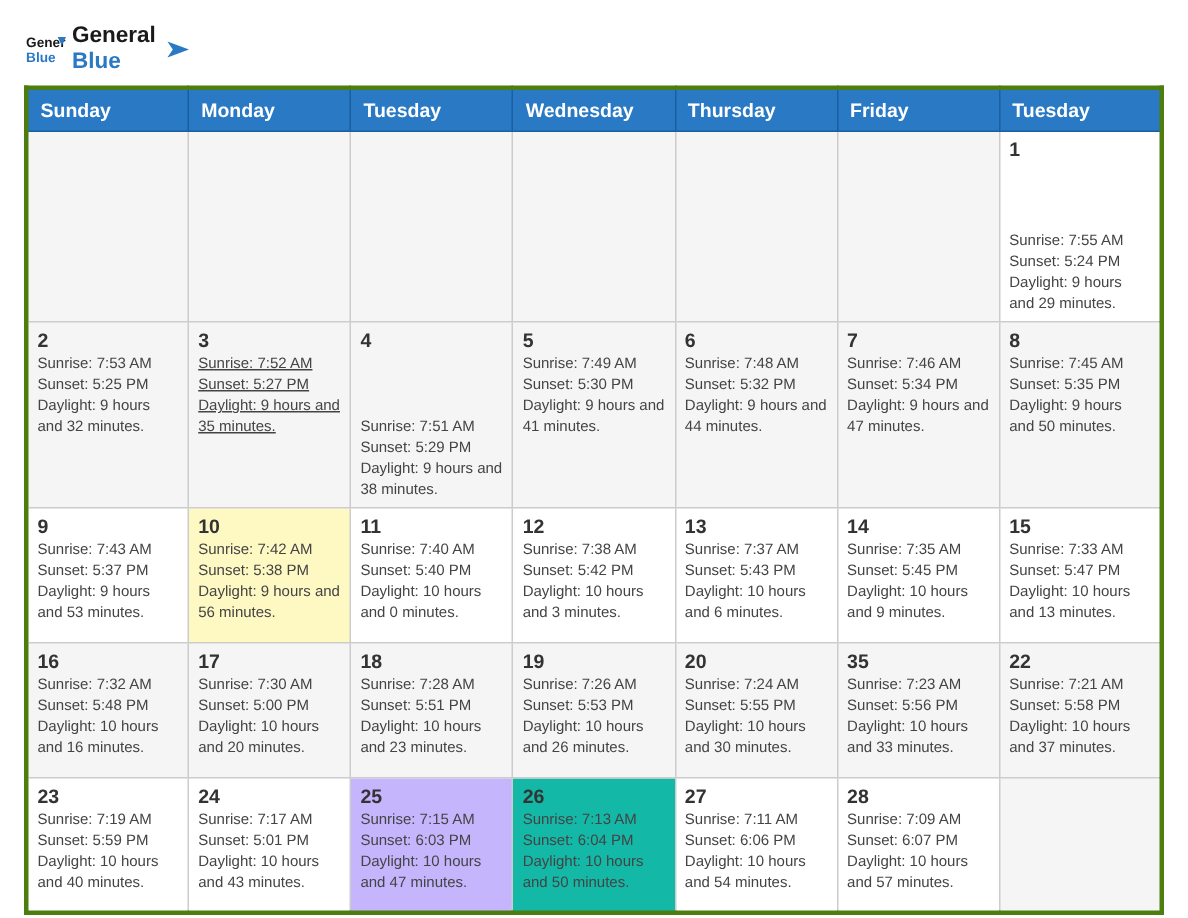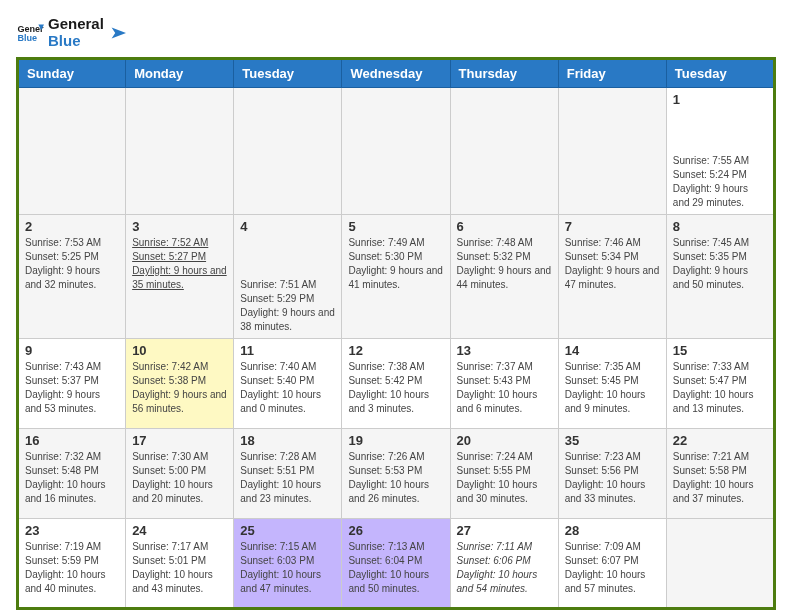--- a/index.html
+++ b/index.html
@@ -279,29 +279,29 @@
           <div class="day-info" style="white-space: pre-line;">Sunrise: 7:17 AM
 Sunset: 5:01 PM
 Daylight: 10 hours and 43 minutes.</div>
         </td>
         <td style="background-color: #c4b5fd;">
           <span class="day-number">25</span>
           <div class="day-info" style="white-space: pre-line;">Sunrise: 7:15 AM
 Sunset: 6:03 PM
 Daylight: 10 hours and 47 minutes.</div>
         </td>
-        <td style="background-color: #c4b5fd;">
+        <td style="background-color: #14b8a6;">
           <span class="day-number">26</span>
           <div class="day-info" style="white-space: pre-line;">Sunrise: 7:13 AM
 Sunset: 6:04 PM
 Daylight: 10 hours and 50 minutes.</div>
         </td>
         <td style="background-color: rgb(255, 255, 255);">
           <span class="day-number">27</span>
-          <div class="day-info" style="white-space: pre-line; font-style: italic;">Sunrise: 7:11 AM
+          <div class="day-info" style="white-space: pre-line;">Sunrise: 7:11 AM
 Sunset: 6:06 PM
 Daylight: 10 hours and 54 minutes.</div>
         </td>
         <td style="background-color: rgb(255, 255, 255);">
           <span class="day-number">28</span>
           <div class="day-info" style="white-space: pre-line;">Sunrise: 7:09 AM
 Sunset: 6:07 PM
 Daylight: 10 hours and 57 minutes.</div>
         </td>
         <td class="empty-cell"></td>

